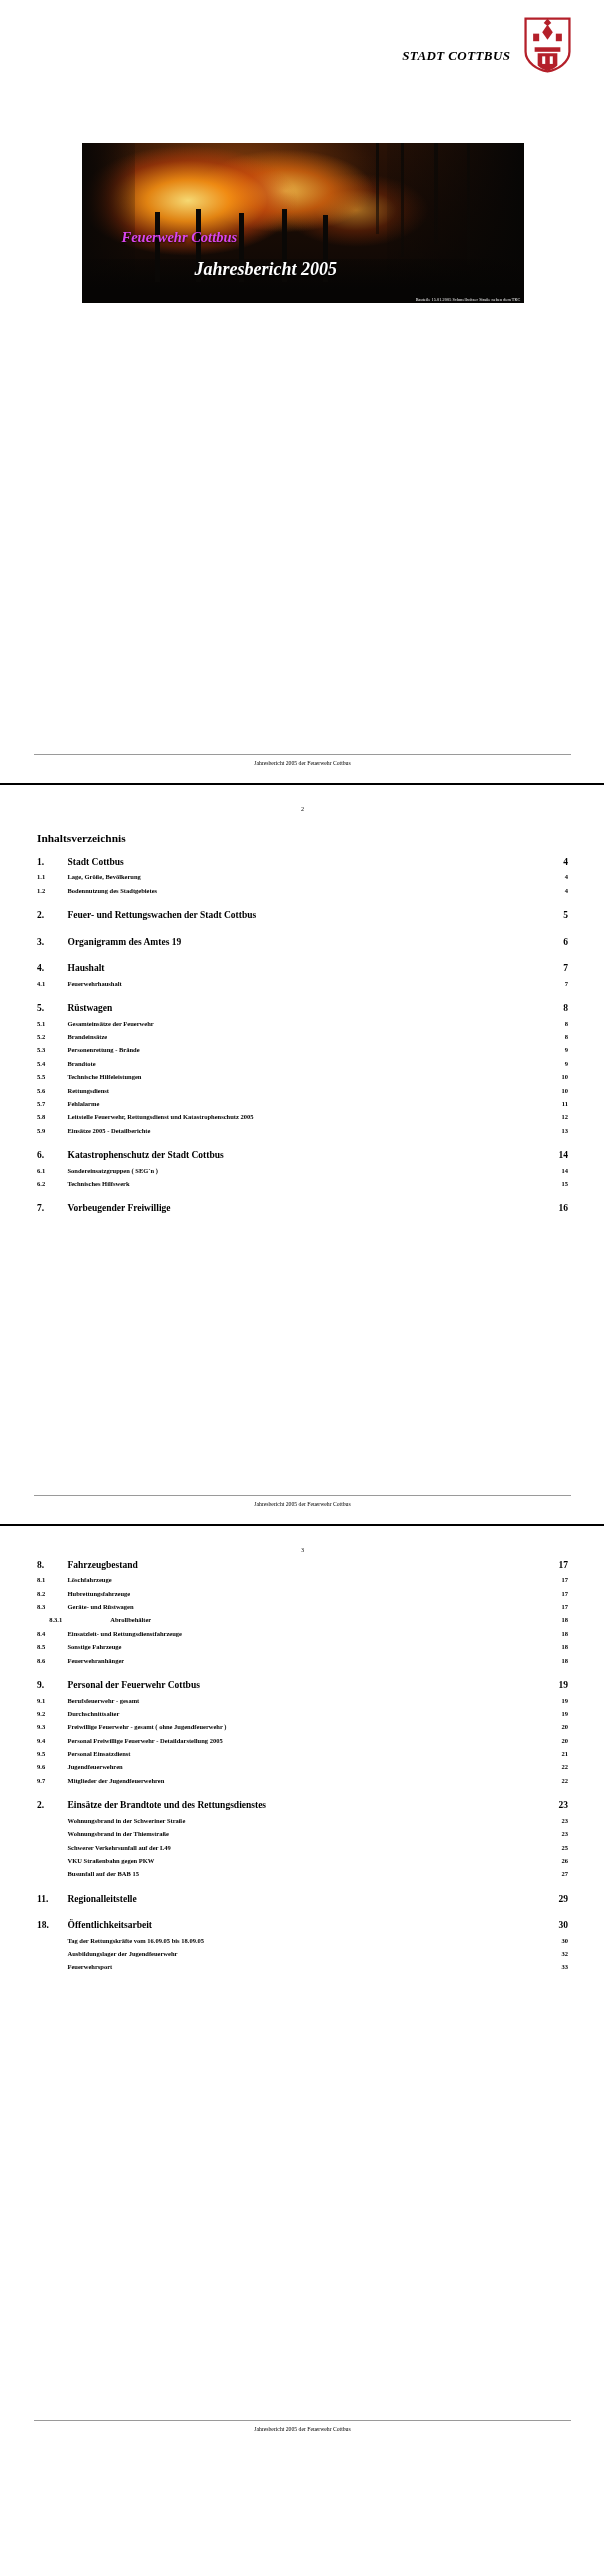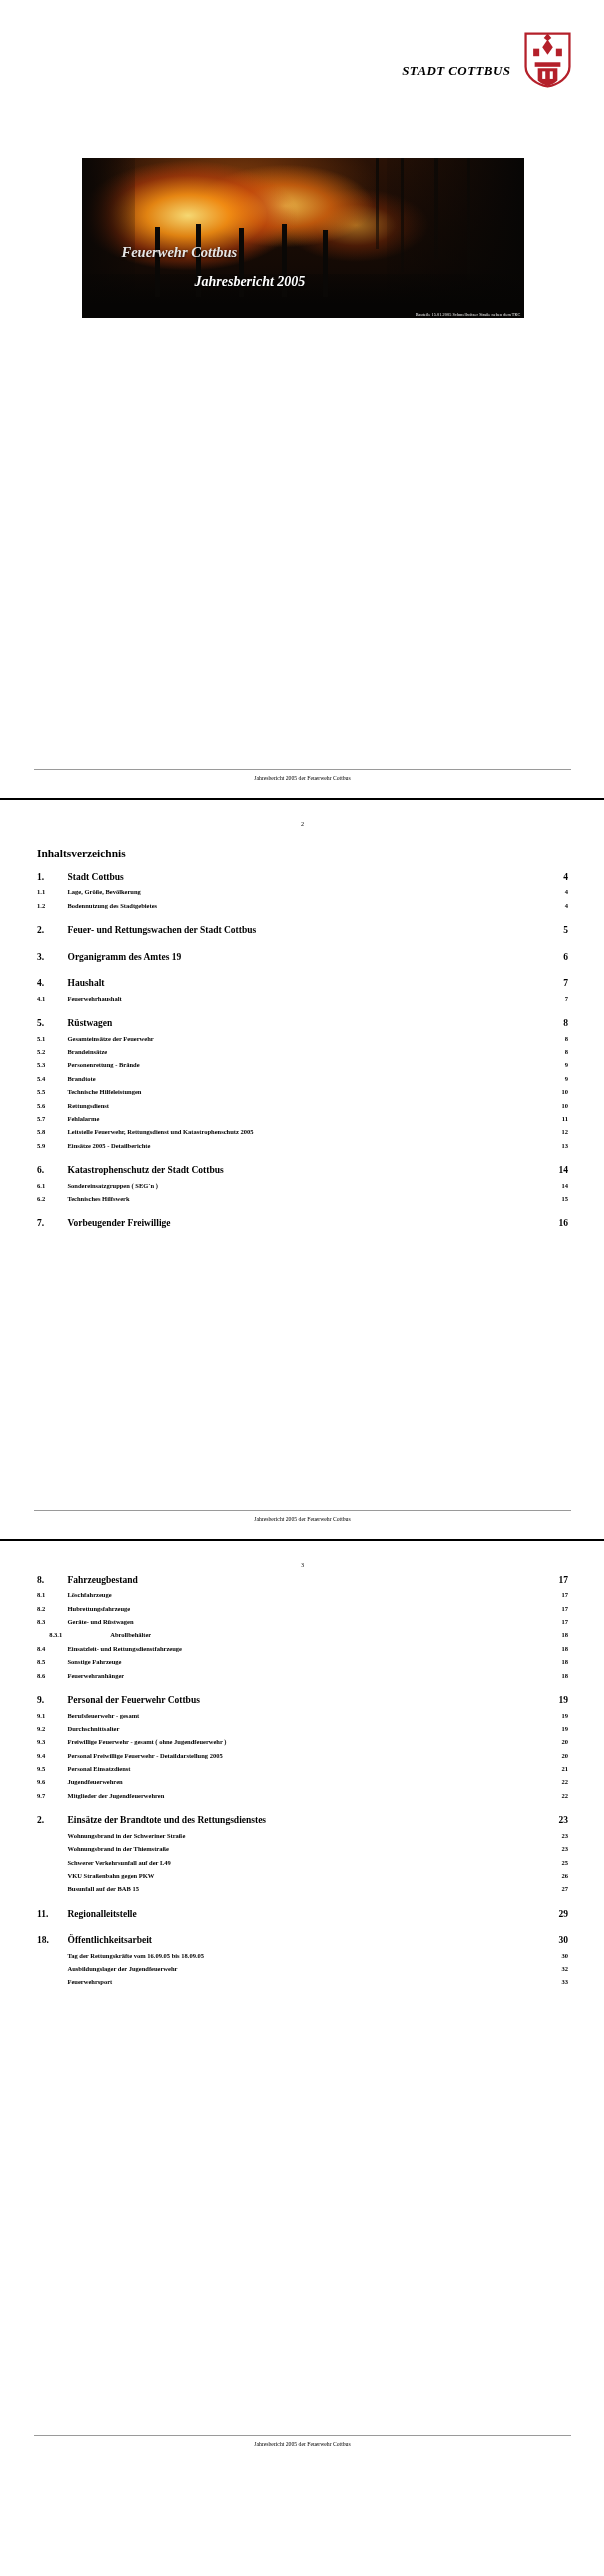--- a/index.html
+++ b/index.html
@@ -7,21 +7,21 @@
     padding: 0;
     background: #ffffff;
   }
   body {
     width: 605px;
     font-family: "Liberation Serif", serif;
     color: #000000;
   }
   .doc {
     width: 605px;
-    margin: 15px auto;
+    margin: 0 auto;
   }
   .page {
     position: relative;
     width: 605px;
     box-sizing: border-box;
     background: #ffffff;
     border-bottom: 2.3px solid #000000;
   }
   .page.last { border-bottom: none; }
 
@@ -95,37 +95,37 @@
   .tree {
     position: absolute;
     top: 0;
     width: 3.8px;
     background: linear-gradient(to bottom, rgba(12,9,6,0.9), rgba(12,9,6,0.5));
   }
   .cover-title {
     position: absolute;
     left: 40px;
     top: 86px;
-    color: #e5e5e5;
+    color: #d946ef;
     font-family: "Liberation Serif", serif;
     font-style: italic;
     font-weight: bold;
     font-size: 14.5px;
     text-shadow: 0 0.8px 2.3px rgba(0,0,0,0.9);
     text-align: center;
   }
   .cover-sub {
     position: absolute;
     left: 113px;
     top: 116px;
     color: #ffffff;
     font-family: "Liberation Serif", serif;
     font-style: italic;
     font-weight: bold;
-    font-size: 14px;
+    font-size: 18px;
     text-shadow: 0 0.8px 2.3px rgba(0,0,0,0.9);
   }
   .cover-caption {
     position: absolute;
     right: 3px;
     bottom: 1.5px;
     color: #ffffff;
     font-size: 4.2px;
     font-family: "Liberation Serif", serif;
     letter-spacing: 0.1px;

